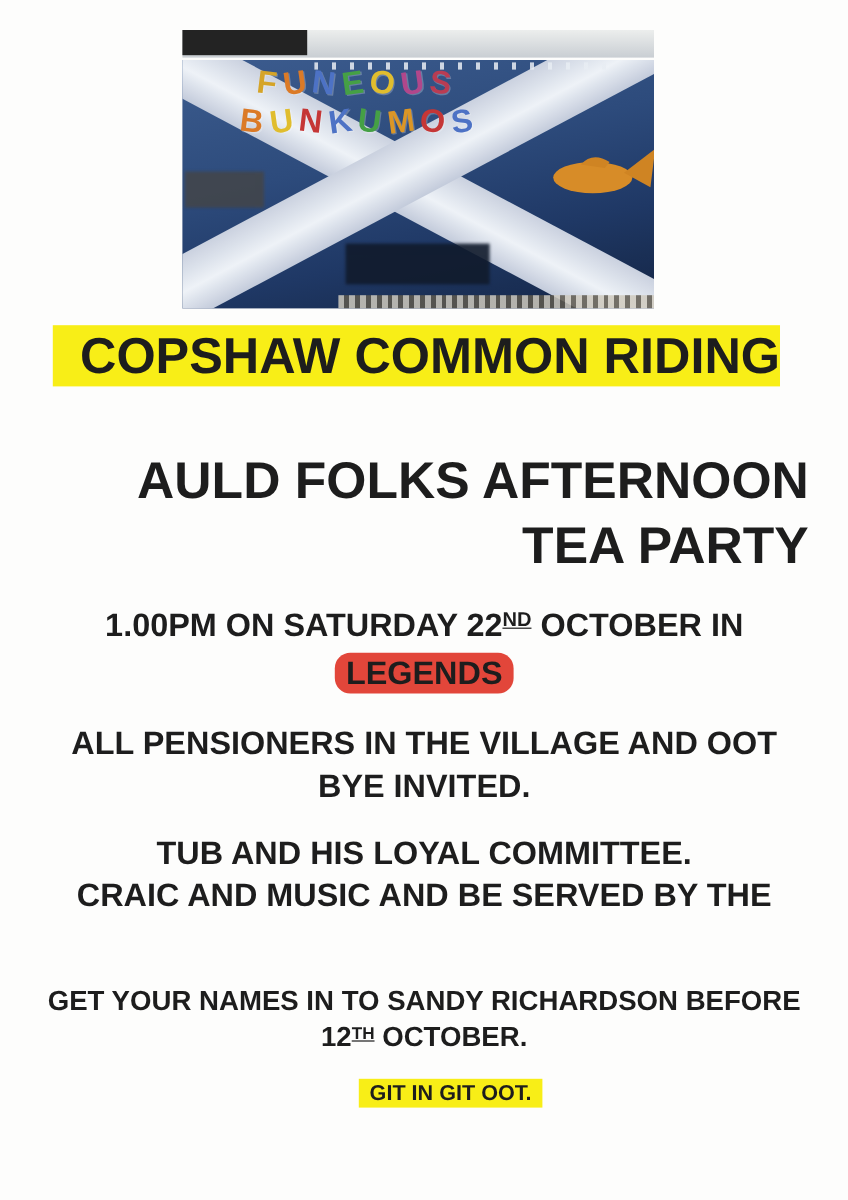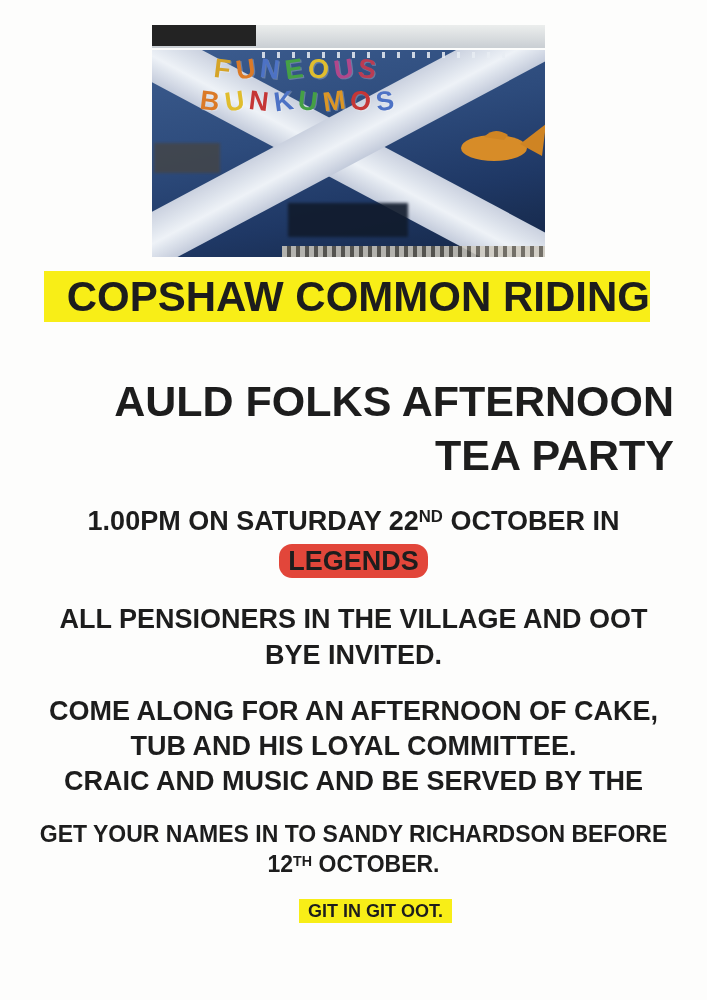--- a/index.html
+++ b/index.html
@@ -43,21 +43,21 @@
          font-size:43px;line-height:54px;margin-left:36px;}
   .when{position:absolute;left:0;width:707px;top:503px;text-align:center;
         font-size:27px;line-height:37px;}
   .para{position:absolute;left:0;width:707px;text-align:center;font-size:27px;}
   .invite{top:601px;line-height:36px;}
   .desc{top:694px;line-height:35px;}
   .rsvp{top:819px;font-size:23px;line-height:30px;}
   .footer{position:absolute;left:0;width:707px;top:895px;text-align:center;
           font-size:18px;line-height:32px;padding-left:22px;}
   .hl{padding:2px 9px;}
-  sup{font-size:0.62em;position:relative;top:-0.45em;vertical-align:baseline;}
+  sup{font-size:0.62em;position:relative;top:-0.45em;vertical-align:baseline;text-decoration:underline;}
 </style>
 </head>
 <body>
 
 <div class="page">
 
   <div class="photo" role="img" aria-label="Photograph of a Scottish saltire flag with colourful foam letters, an orange fish shape and a dark bar along the top">
     <div class="topstrip"></div>
     <div class="blackbar"></div>
     <div class="flag">
@@ -111,21 +111,20 @@
       <span class="hl" style="background-color: rgb(226, 70, 58); border-radius: 13px;">LEGENDS</span>
     </div>
   </div>
 
   <div class="para invite">
     <div>ALL PENSIONERS IN THE VILLAGE AND OOT</div>
     <div>BYE INVITED.</div>
   </div>
 
   <div class="para desc">
-    <div>COME ALONG FOR AN AFTERNOON OF CAKE,</div>
     <div>TUB AND HIS LOYAL COMMITTEE.</div>
     <div>CRAIC AND MUSIC AND BE SERVED BY THE</div>
   </div>
 
   <div class="para rsvp">
     <div>GET YOUR NAMES IN TO SANDY RICHARDSON BEFORE</div>
     <div>
       <span>12</span><sup>TH</sup><span> OCTOBER.</span>
     </div>
   </div>

